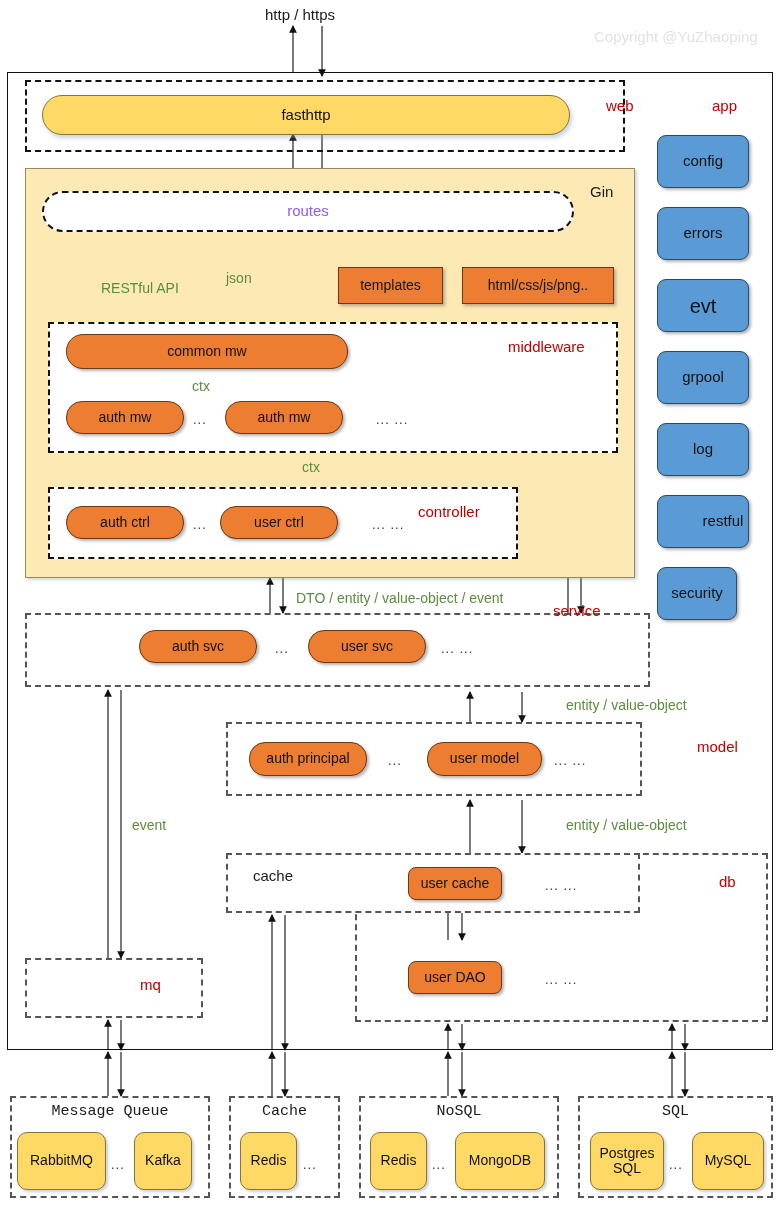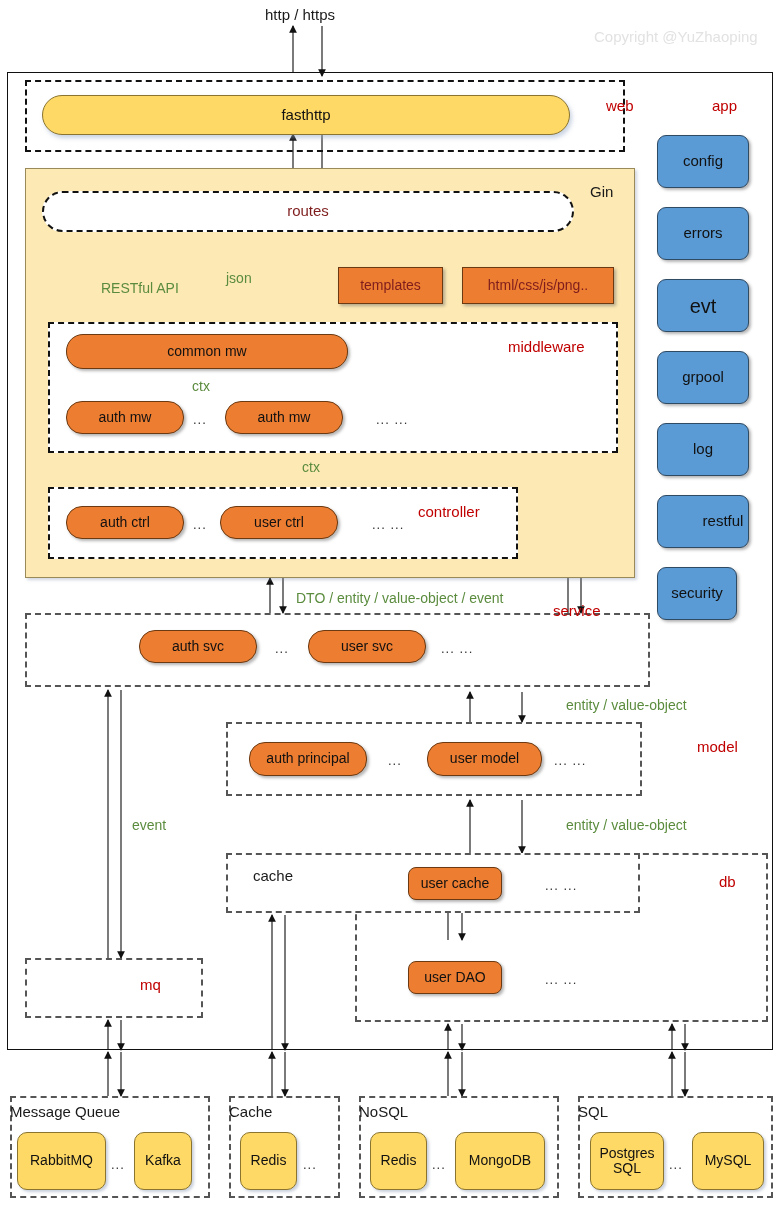--- a/index.html
+++ b/index.html
@@ -5,43 +5,43 @@
   html,body{margin:0;padding:0;background:#ffffff;}
   body{width:781px;height:1208px;position:relative;overflow:hidden;
        font-family:"Liberation Sans","DejaVu Sans",sans-serif;
        font-size:14px;color:#1a1a1a;}
   
   .lbl{position:absolute;white-space:nowrap;line-height:1;}
   .lbl-red{color:#c00000;}
   .lbl-green{color:#5b8c3e;}
   .lbl-dark{color:#1a1a1a;}
   .lbl-grey{color:#e0e0e0;}
-  .ctr{}
+  .ctr{text-align:center;font-family:Liberation Mono, monospace;}
   
   .solid-box{position:absolute;border:1.6px solid #111;background:transparent;box-sizing:border-box;}
   .dash-box{position:absolute;border:2px dashed #555;background:transparent;box-sizing:border-box;}
   .dash-box-dark{position:absolute;border:2px dashed #111;background:transparent;box-sizing:border-box;}
   .gin-box{position:absolute;background:#fde9b4;border:1.4px solid #9a8a5a;box-sizing:border-box;
            box-shadow:2px 2px 3px rgba(120,140,170,.35);}
   .white-fill{background:#ffffff;}
   
   .chip{position:absolute;display:flex;align-items:center;justify-content:center;
         box-sizing:border-box;text-align:center;line-height:1.1;}
   .chip-orange{background:#ed7d31;border:1.3px solid #6b3a12;border-radius:9px;
                box-shadow:2px 2px 3px rgba(90,90,90,.45);color:#111;}
   .chip-orange-sq{background:#ed7d31;border:1.3px solid #6b3a12;border-radius:0;
-                  box-shadow:2px 2px 3px rgba(90,90,90,.45);color:#7f1d1d;}
+                  box-shadow:2px 2px 3px rgba(90,90,90,.45);color:#0f172a;}
   .chip-yellow{background:#ffd966;border:1.3px solid #8a7430;border-radius:10px;
                box-shadow:2px 2px 3px rgba(120,140,170,.4);color:#111;}
   .chip-yellow-pill{background:#ffd966;border:1.3px solid #8a7430;border-radius:22px;
                box-shadow:2px 3px 4px rgba(150,170,200,.5);color:#111;}
   .chip-blue{background:#5b9bd5;border:1.5px solid #2f4a63;border-radius:9px;
              box-shadow:2px 2px 3px rgba(90,90,90,.45);color:#111;}
   .chip-white-pill{background:#ffffff;border:2px dashed #111;border-radius:24px;
-             color:#7f1d1d;}
+             color:#8b5cf6;}
   
   #arrows{position:absolute;left:0;top:0;width:781px;height:1208px;pointer-events:none;}
   .dots{position:absolute;color:#333;letter-spacing:1px;}
 </style>
 </head>
 <body>
 
 <svg id="arrows">
   <defs>
     <marker id="ah" markerWidth="9" markerHeight="9" refX="5.2" refY="3" orient="auto">

